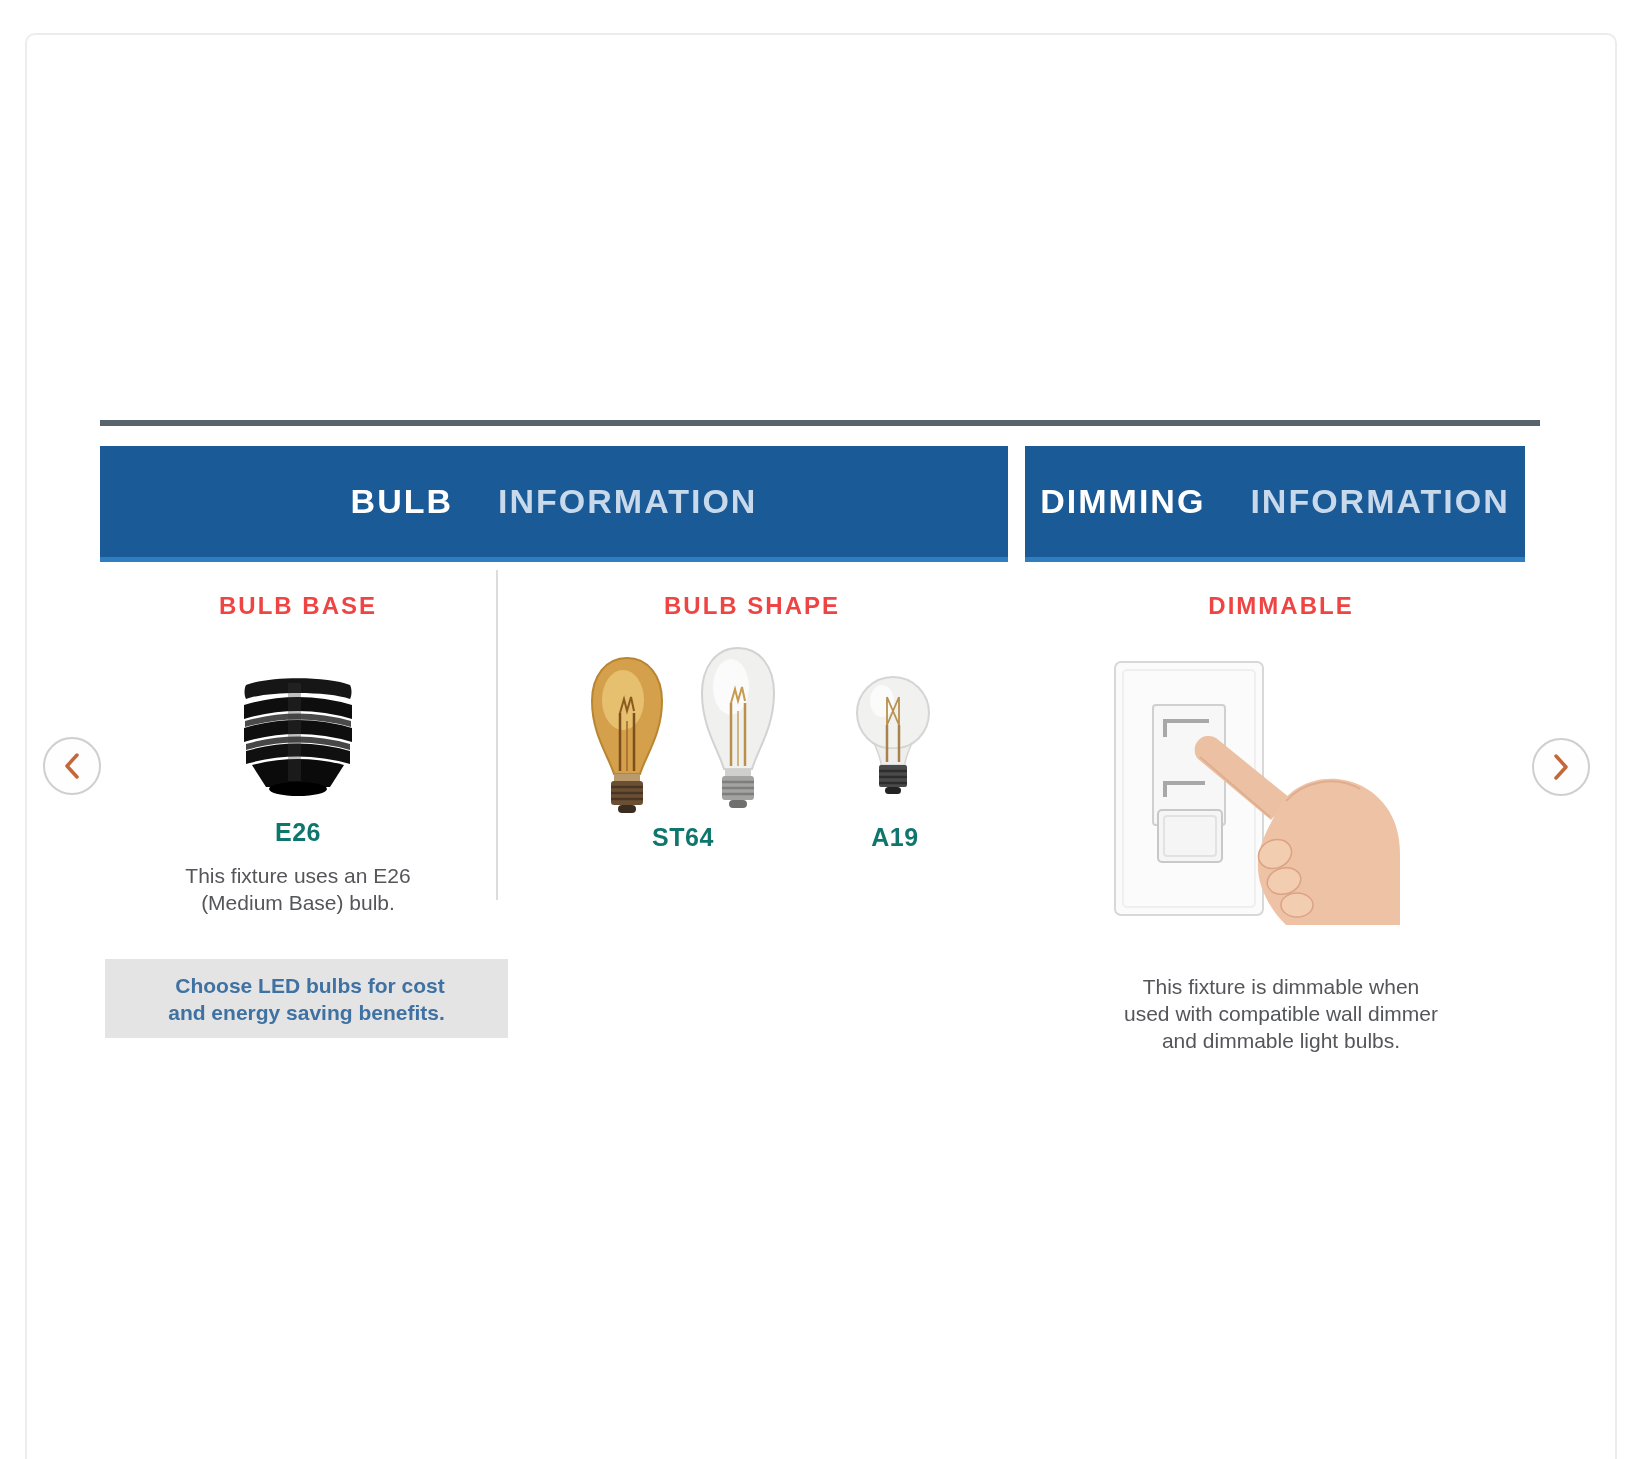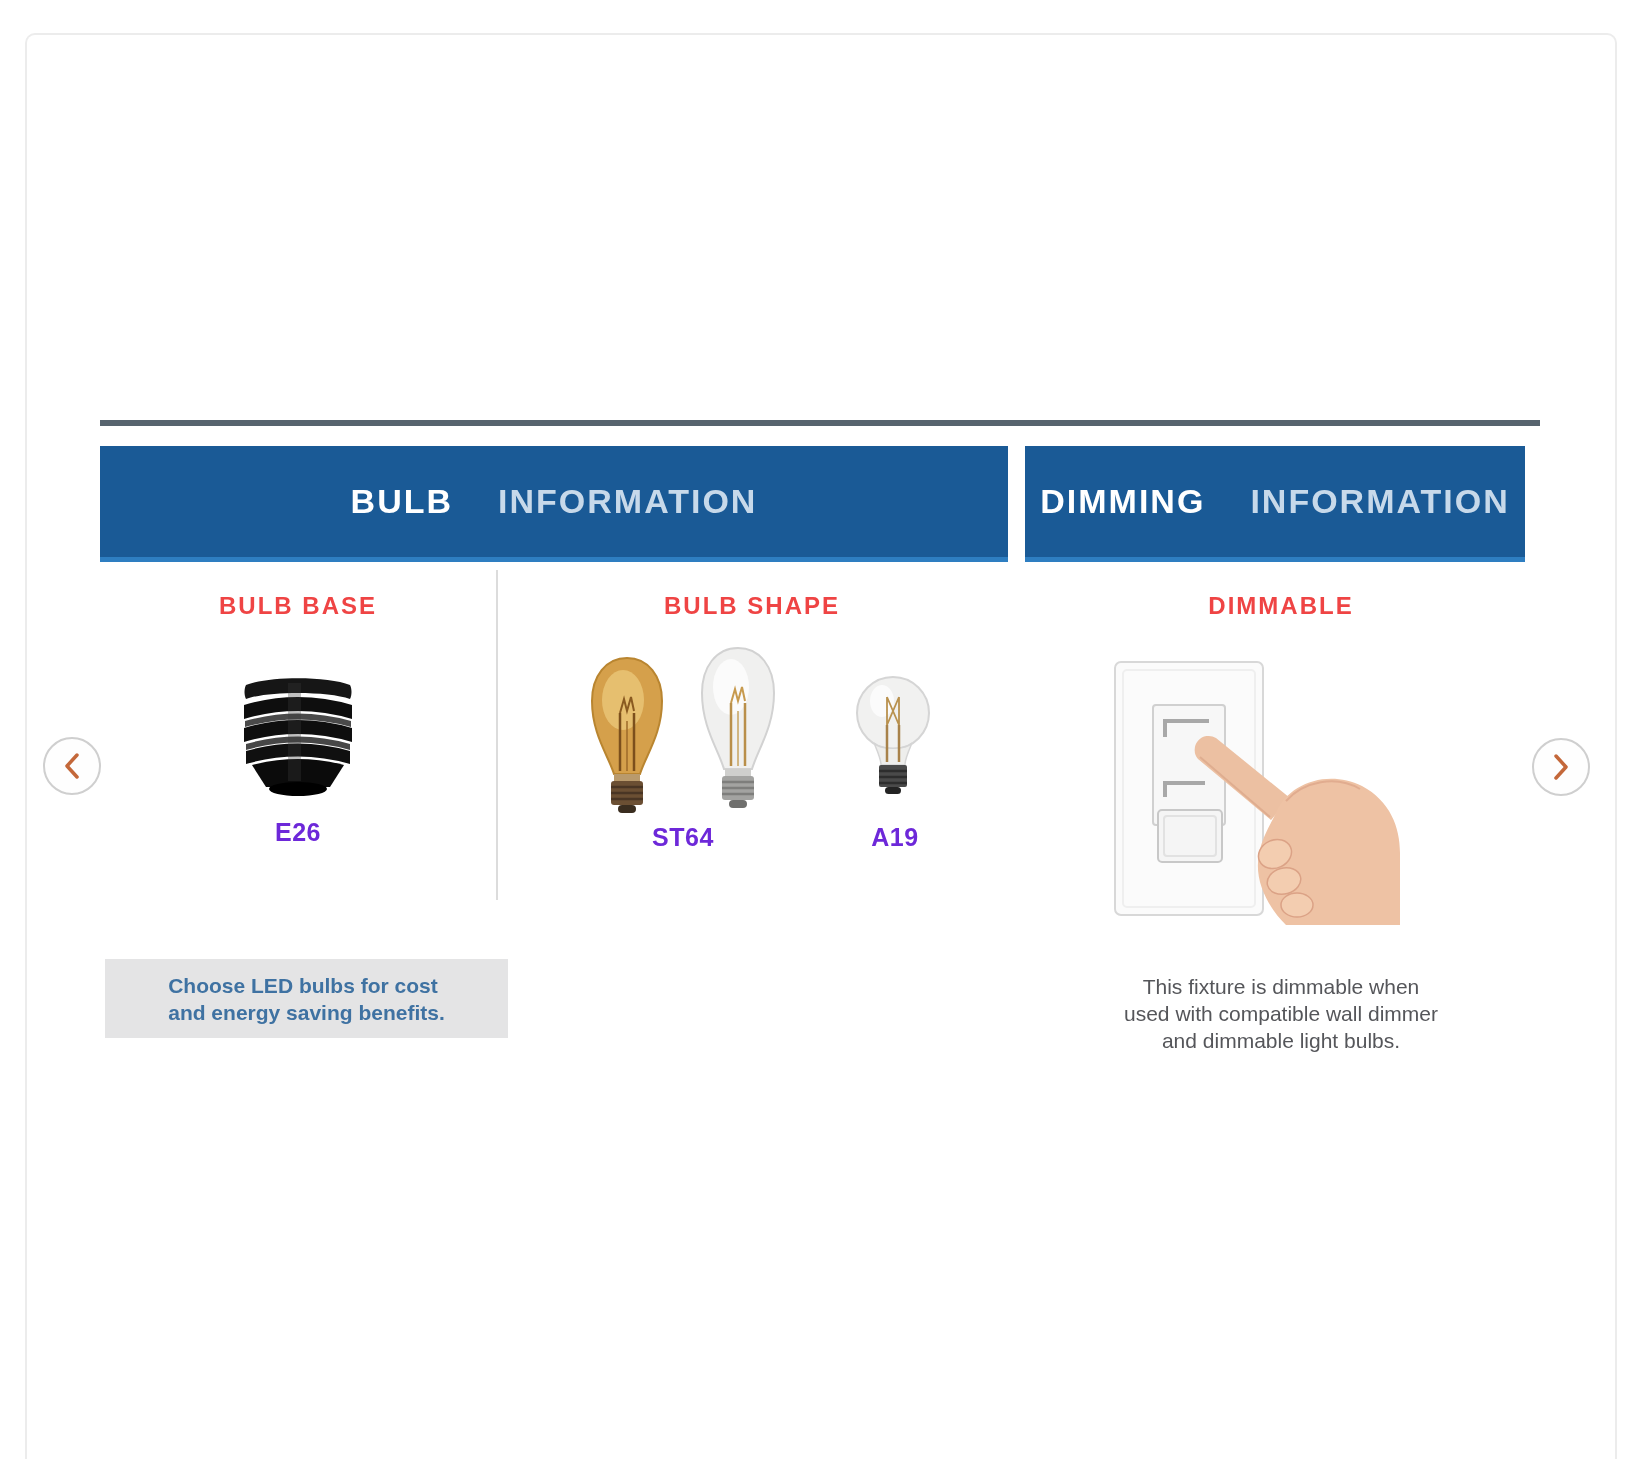--- a/index.html
+++ b/index.html
@@ -25,29 +25,29 @@
   .banner .light{font-weight:700;color:#c7d9ea;margin-left:13px;}
   .col-heading{
     font-size:24px;font-weight:bold;color:#ef4444;
     letter-spacing:2px;text-align:center;
   }
   .body-text{
     font-size:21px;line-height:27px;color:#55565a;
     text-align:center;white-space:pre-line;
   }
   .bulb-label{
-    font-size:25px;font-weight:bold;color:#6d28d9;
+    font-size:25px;font-weight:bold;color:#0f766e;
     text-align:center;letter-spacing:0.5px;
   }
   .tip-box{
     background:#e4e4e5;display:flex;align-items:center;justify-content:center;
   }
   .tip-text{
     font-size:21px;line-height:27px;font-weight:bold;color:#3f72a2;
-    text-align:left;white-space:pre-line;
+    text-align:right;white-space:pre-line;
   }
   .divider{width:2px;background:#dcdcdc;}
   .nav-btn{
     width:58px;height:58px;border-radius:50%;background:#fefefe;
     border:2px solid #cfcfcf;display:flex;align-items:center;justify-content:center;
     box-sizing:border-box;cursor:pointer;
   }
 </style>
 </head>
 <body>
@@ -78,20 +78,22 @@
     <path d="M16,53 q54,-16 108,0 l0,14 q-54,-16 -108,0 Z" fill="#0e0e0e"></path>
     <path d="M18,69 q52,-15 104,0 l0,6 q-52,-15 -104,0 Z" fill="#474747"></path>
     <path d="M18,76 q52,-15 104,0 l0,13 q-52,-15 -104,0 Z" fill="#101010"></path>
     <path d="M24,90 q46,-12 92,0 l-14,22 l-64,0 Z" fill="#0b0b0b"></path>
     <ellipse cx="70" cy="114" rx="29" ry="7" fill="#000000"></ellipse>
     <rect x="60" y="8" width="13" height="98" fill="#3c3c3c" opacity="0.32"></rect>
   </svg>
 
   <div class="abs bulb-label" style="left:98px;top:398px;width:200px;">E26</div>
 
+  <div class="abs body-text" style="left:23px;top:442px;width:350px;">This fixture uses an E26
+(Medium Base) bulb.</div>
 
   <div class="abs tip-box" style="left:5px;top:539px;width:403px;height:79px;">
     <div class="tip-text">Choose LED bulbs for cost
 and energy saving benefits.</div>
   </div>
 
   <div class="abs col-heading" style="left:502px;top:172px;width:300px;">BULB SHAPE</div>
 
   <svg class="abs" style="left:483px;top:235px;" width="88" height="162" viewBox="0 0 88 162">
     <path d="M44,3 C65,3 79,21 79,46 C79,79 63,100 57,119 L31,119 C25,100 9,79 9,46 C9,21 23,3 44,3 Z" fill="#d5a04b" stroke="#b98530" stroke-width="2"></path>

